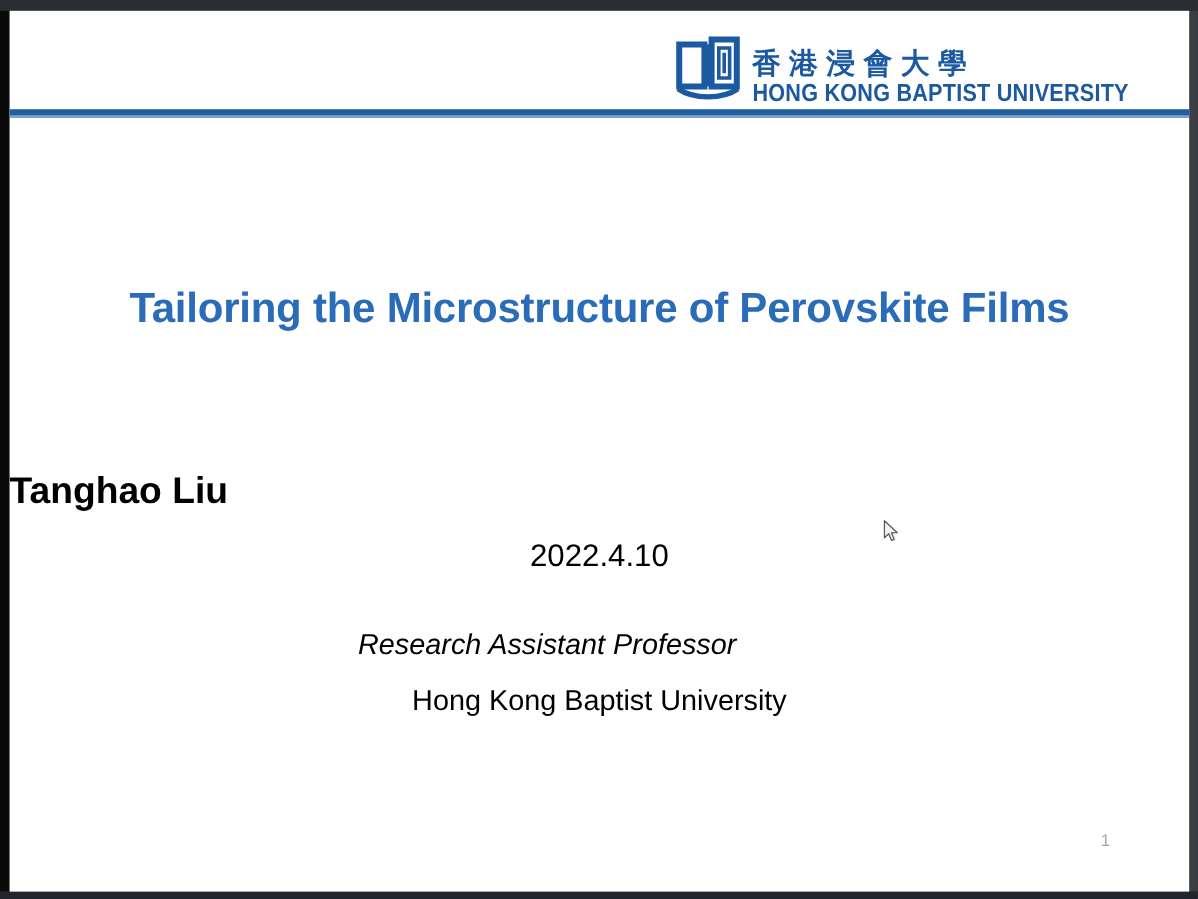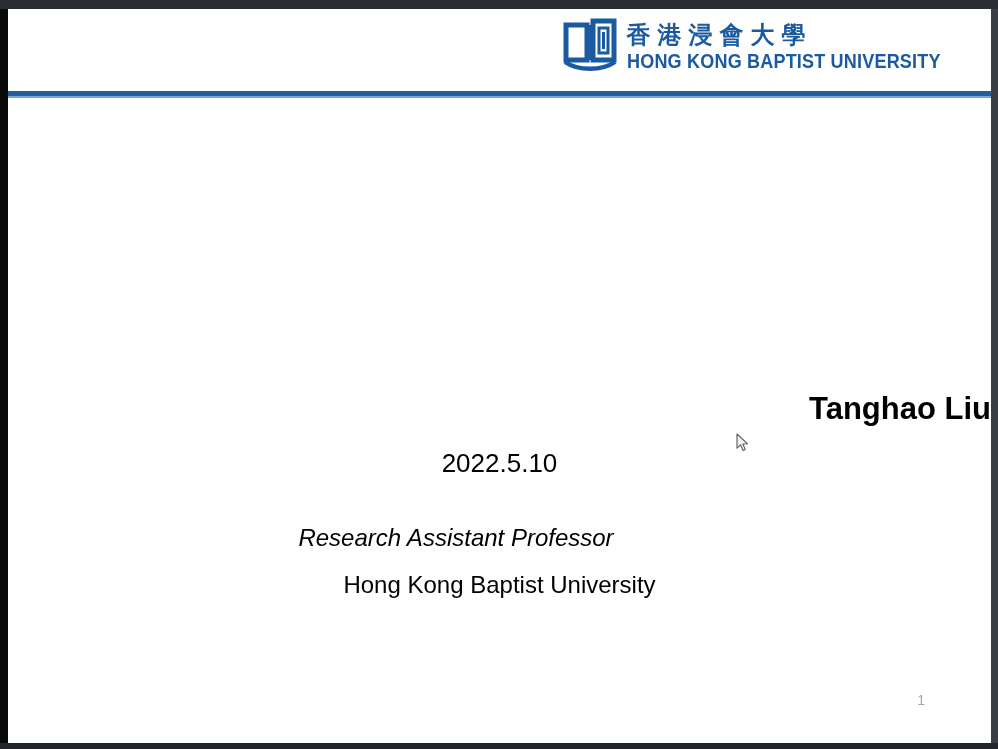--- a/index.html
+++ b/index.html
@@ -61,23 +61,23 @@
   
   #slide-header {
     position: absolute;
     left: 0; top: 0;
     width: 983px;
     height: 76px;
   }
   #logo-block {
     position: absolute;
     right: 8px;
-    top: 8px;
+    top: 20px;
     display: flex;
-    align-items: center;
+    align-items: flex-end;
     gap: 9px;
   }
   #logo-mark { display: block; }
   #logo-words {
     display: flex;
     flex-direction: column;
     justify-content: center;
   }
   #logo-cn {
     font-size: 24px;
@@ -129,21 +129,21 @@
     line-height: 1.94;
     letter-spacing: -0.2px;
   }
   .title-line { display: block; white-space: nowrap; }
 
   #author-name {
     position: absolute;
     left: 0;
     top: 295px;
     width: 983px;
-    text-align: right;
+    text-align: left;
     color: #000000;
     font-size: 31px;
     font-weight: 700;
     line-height: 1;
   }
   #talk-date {
     position: absolute;
     left: 0;
     top: 352px;
     width: 983px;
@@ -234,25 +234,26 @@
         </span>
 
       </div>
     </div>
 
     <div id="header-rule"></div>
 
     <div id="slide-body">
 
       <div id="title-block">
+        <span class="title-line">Tailoring the Microstructure of Perovskite Films</span>
       </div>
 
       <div id="author-name">Tanghao Liu</div>
 
-      <div id="talk-date">2022.5.10</div>
+      <div id="talk-date">2022.4.10</div>
 
       <div id="affiliation-role">Research Assistant Professor</div>
 
       <div id="affiliation-org">Hong Kong Baptist University</div>
 
       <div id="page-number">1</div>
 
     </div>
   </div>
 

